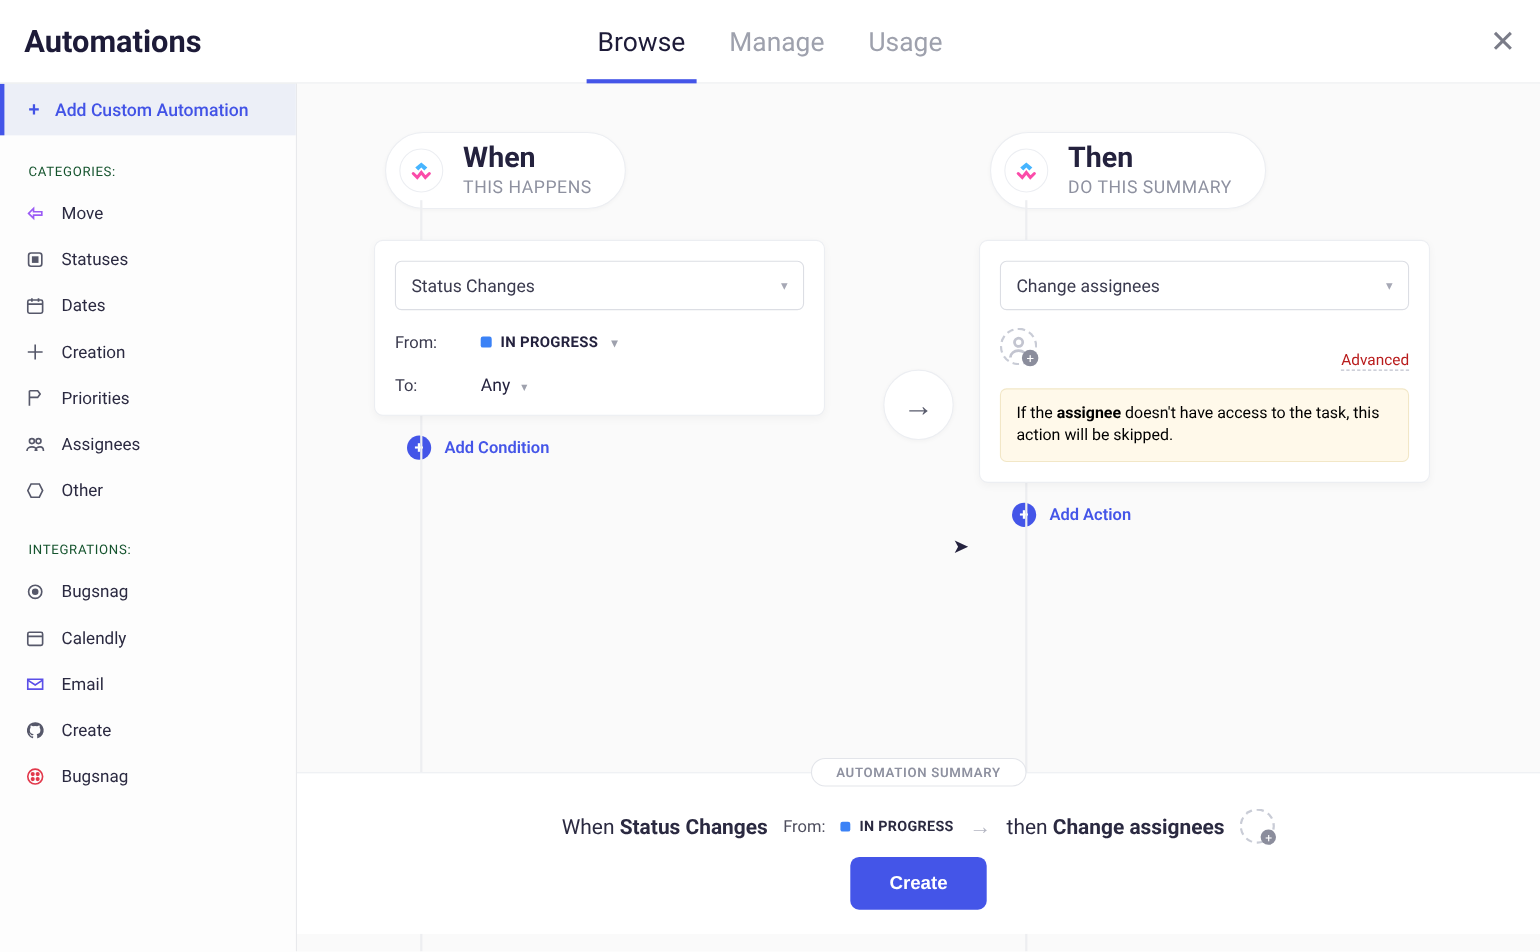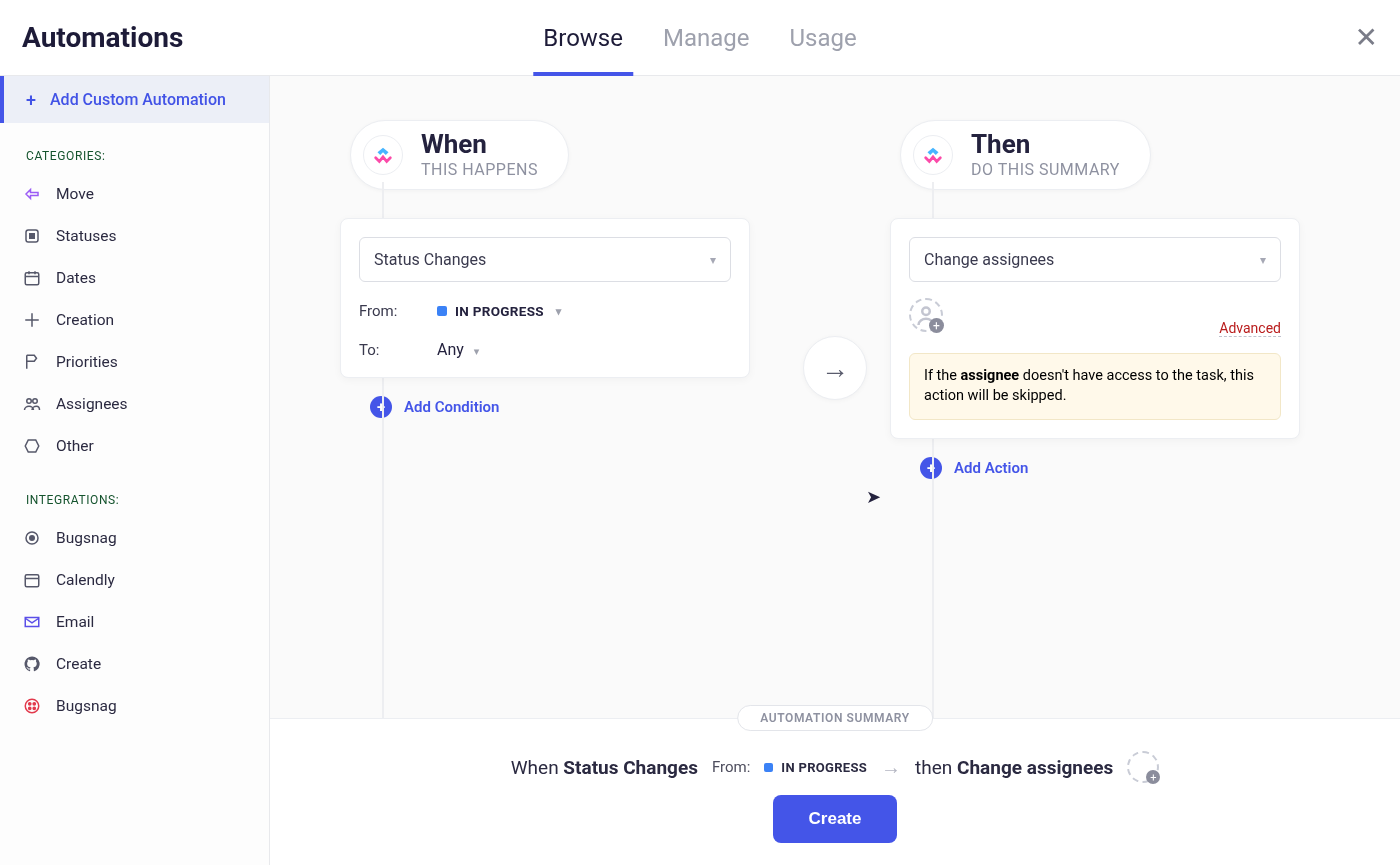--- a/index.html
+++ b/index.html
@@ -328,21 +328,21 @@
     color: #000000;
     line-height: 1.4;
   }
   .info-box b { font-weight: 700; }
 
   
   .footer {
     position: absolute;
     left: 0;
     right: 0;
-    bottom: 0;
+    bottom: 16px;
     background: #fff;
     border-top: 1px solid #eceef2;
     padding: 18px 40px 22px;
     text-align: center;
   }
   .summary-pill {
     position: absolute;
     top: -14px;
     left: 50%;
     transform: translateX(-50%);

